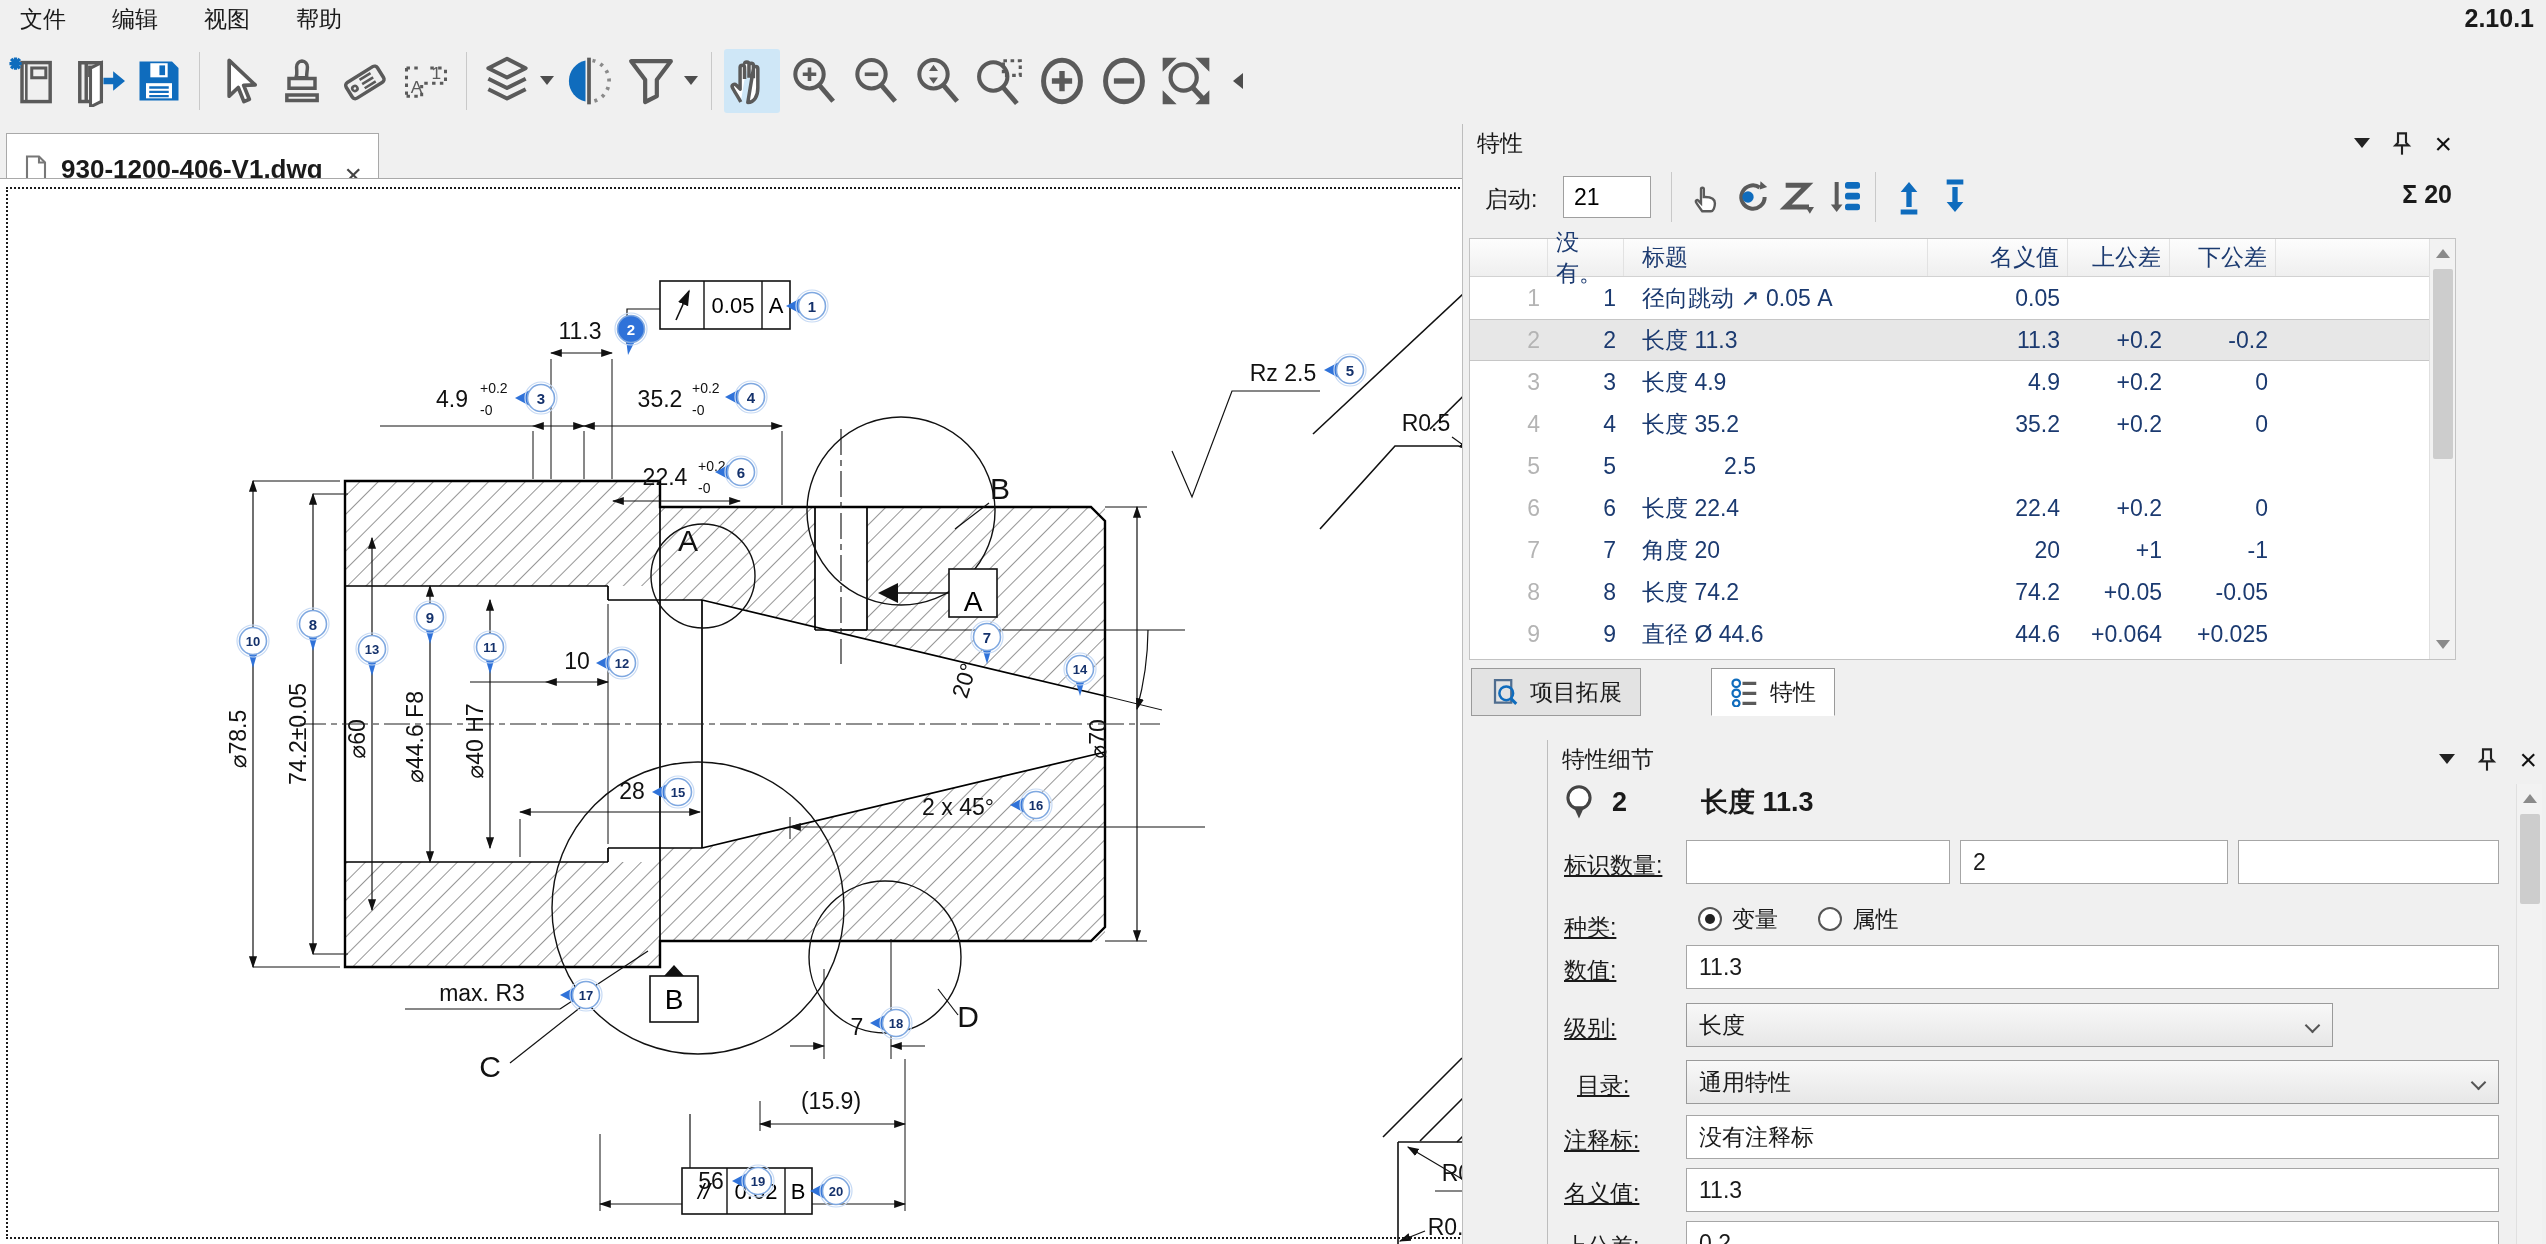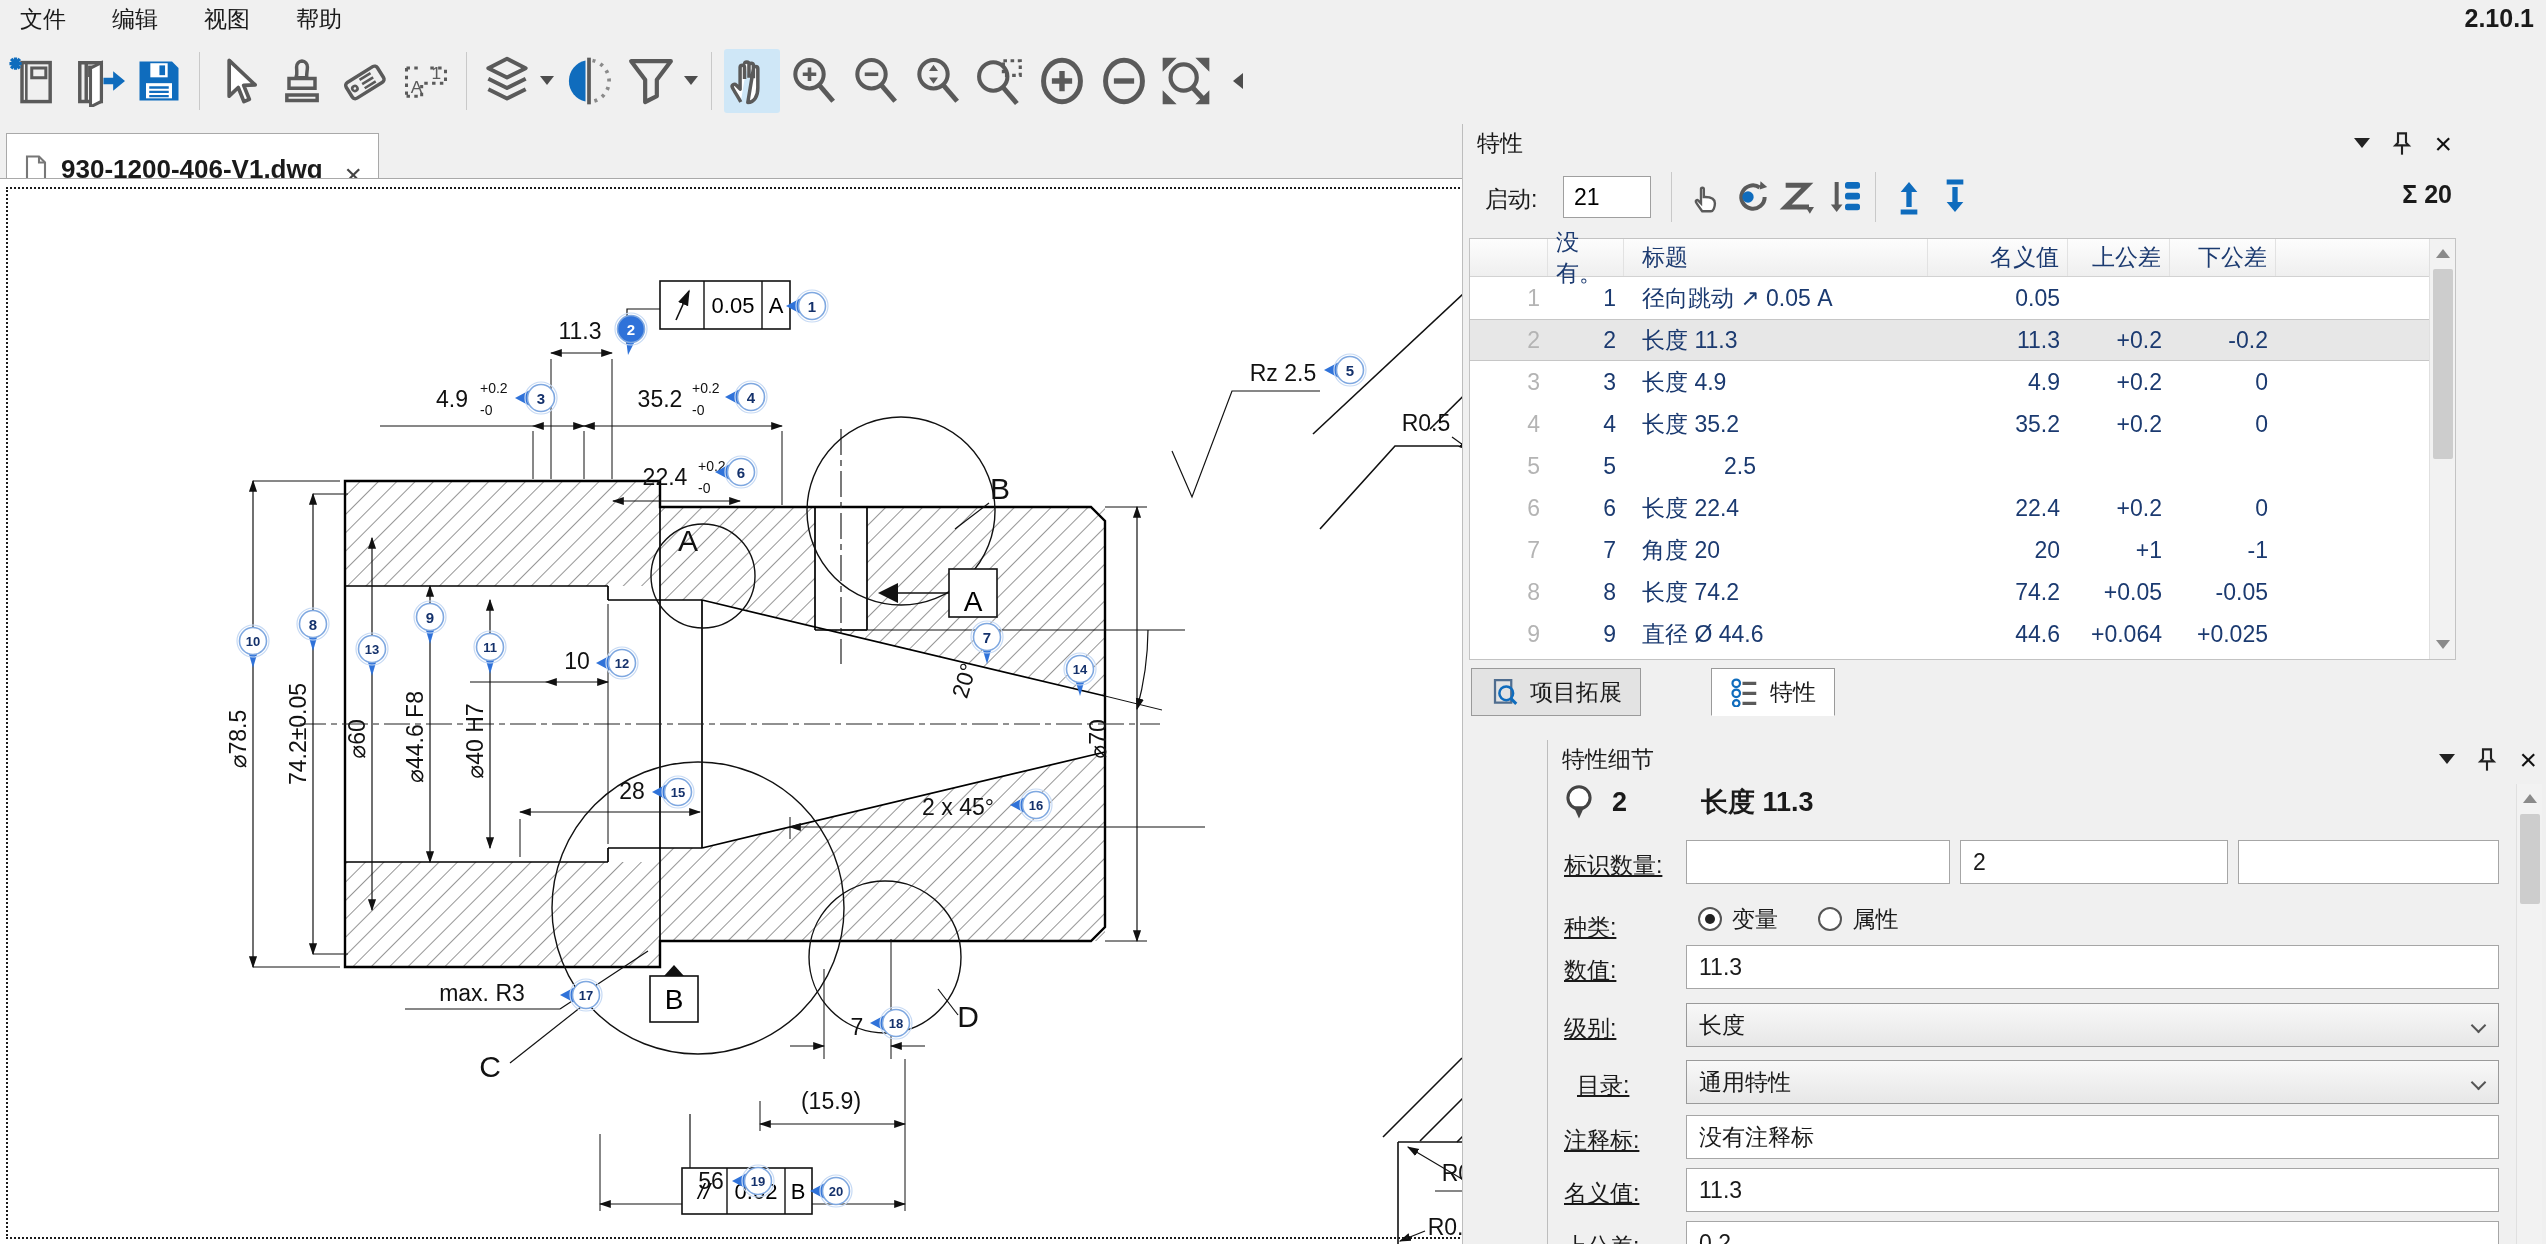--- a/index.html
+++ b/index.html
@@ -742,21 +742,21 @@
   <div class="drow-label" style="top:172px;">种类:</div>
   <div class="abs" style="left:150px;top:164px;font-size:23px;">
     <span><span class="radio on"></span><span>变量</span></span>
     <span style="margin-left:34px;"><span class="radio"></span><span>属性</span></span>
   </div>
 
   <div class="drow-label" style="top:215px;">数值:</div>
   <input class="dinput" style="left: 138px; top: 205px; width: 813px;" value="11.3">
 
   <div class="drow-label" style="top:273px;">级别:</div>
-  <div class="dselect" style="left:138px;top:263px;width:813px;">
+  <div class="dselect" style="left:138px;top:263px;width:647px;">
     <span>长度</span>
     <span class="chev"></span>
   </div>
 
   <div class="drow-label" style="top:330px;margin-left:13px;">目录:</div>
   <div class="dselect" style="left:138px;top:320px;width:813px;">
     <span>通用特性</span>
     <span class="chev"></span>
   </div>
 

